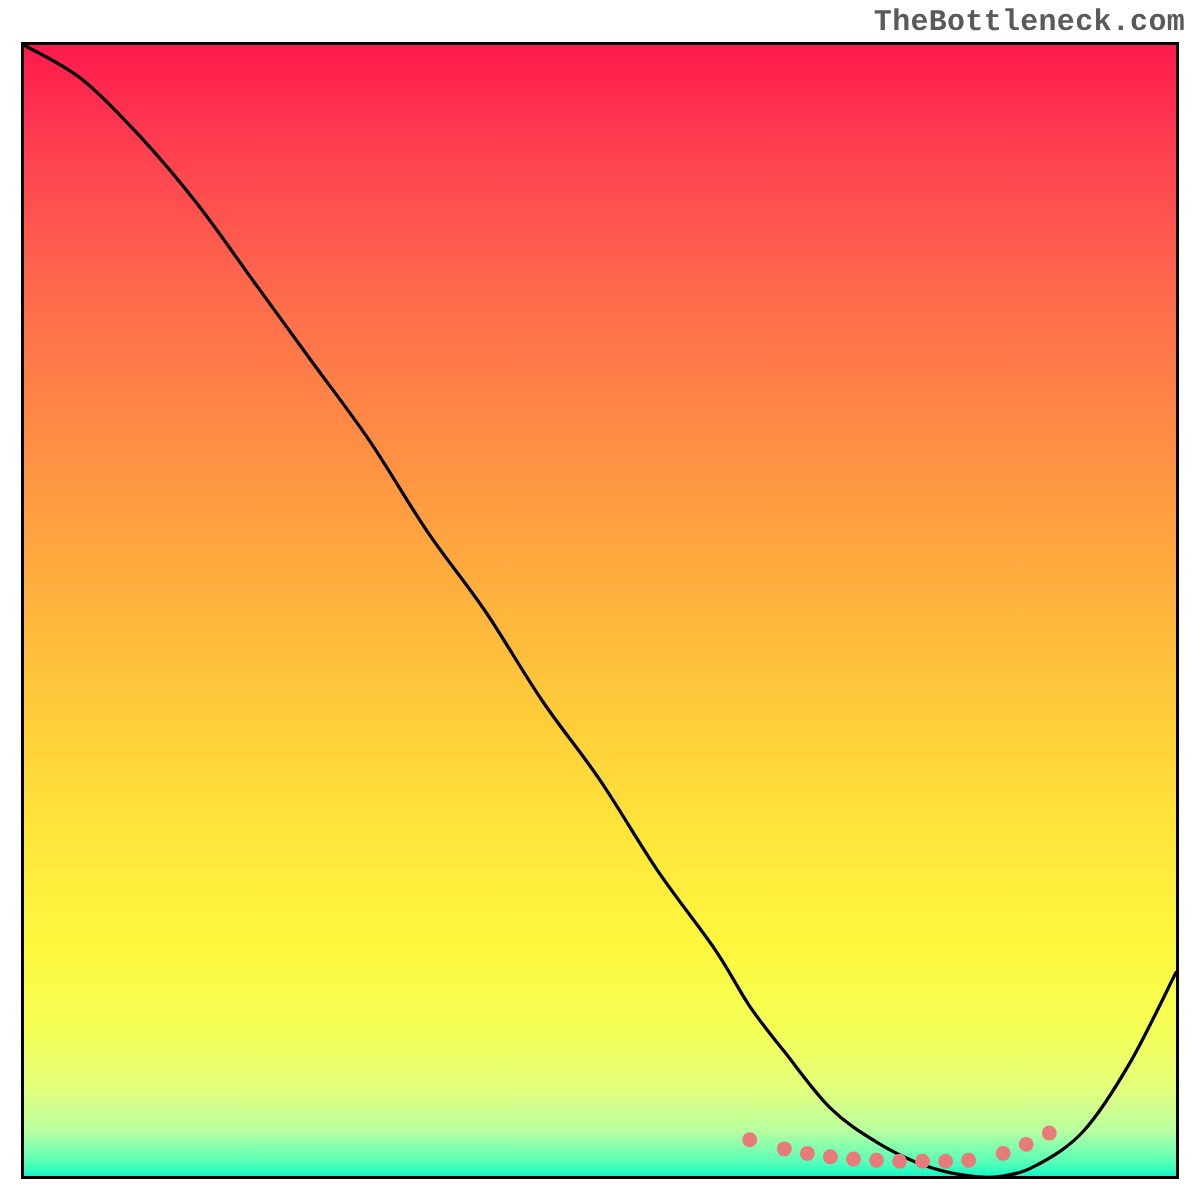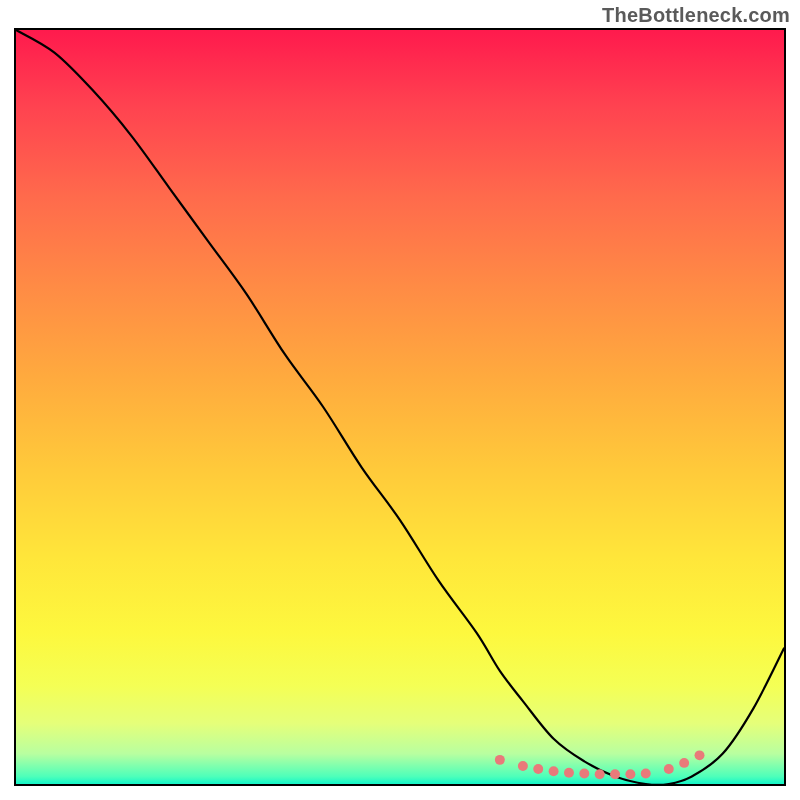--- a/index.html
+++ b/index.html
@@ -7,21 +7,21 @@
   .chart-wrap {
     position: relative;
     width: 800px;
     height: 800px;
     background: #ffffff;
   }
   .watermark {
     position: absolute;
     top: 4px;
     right: 10px;
-    font-family: Liberation Sans, sans-serif;
+    font-family: Liberation Mono, monospace;
     font-size: 20px;
     font-weight: bold;
     color: #5a5a5a;
     z-index: 5;
     letter-spacing: 0.2px;
   }
   .plot-area {
     position: absolute;
     left: 14px;
     top: 28px;

